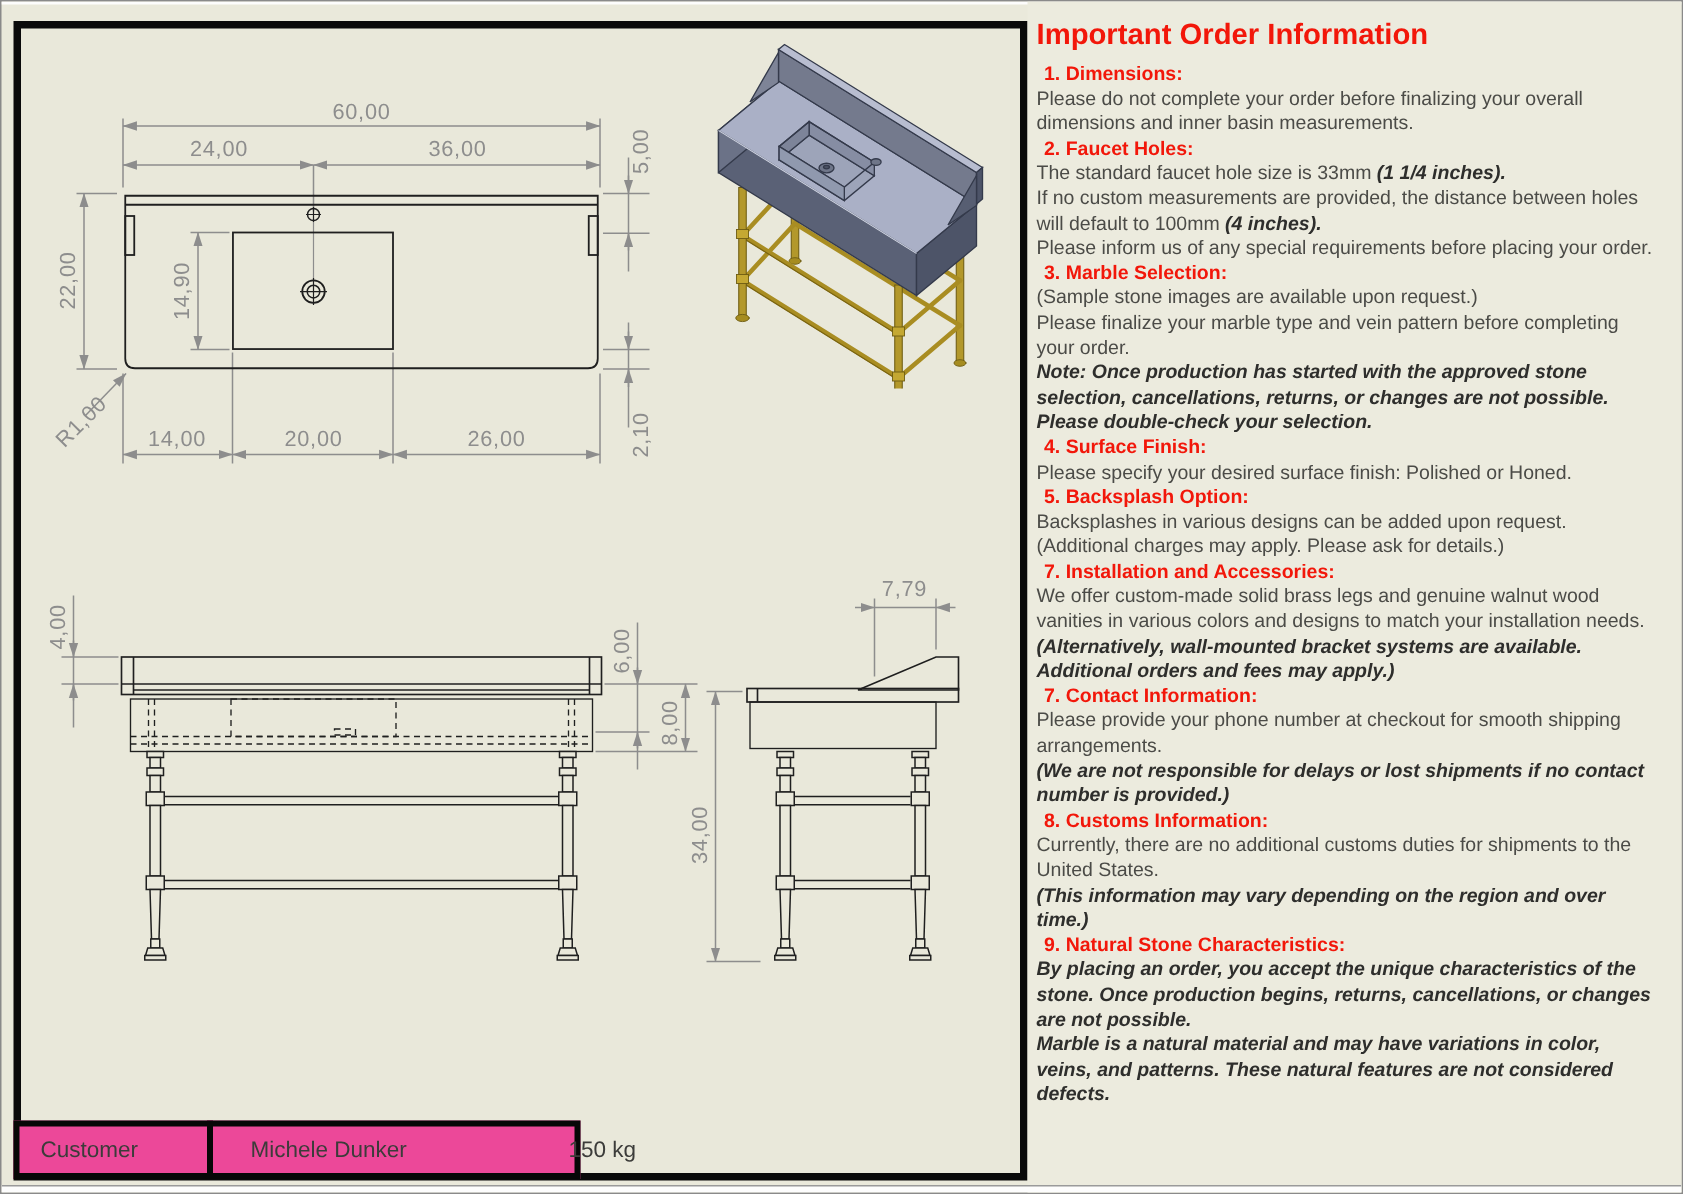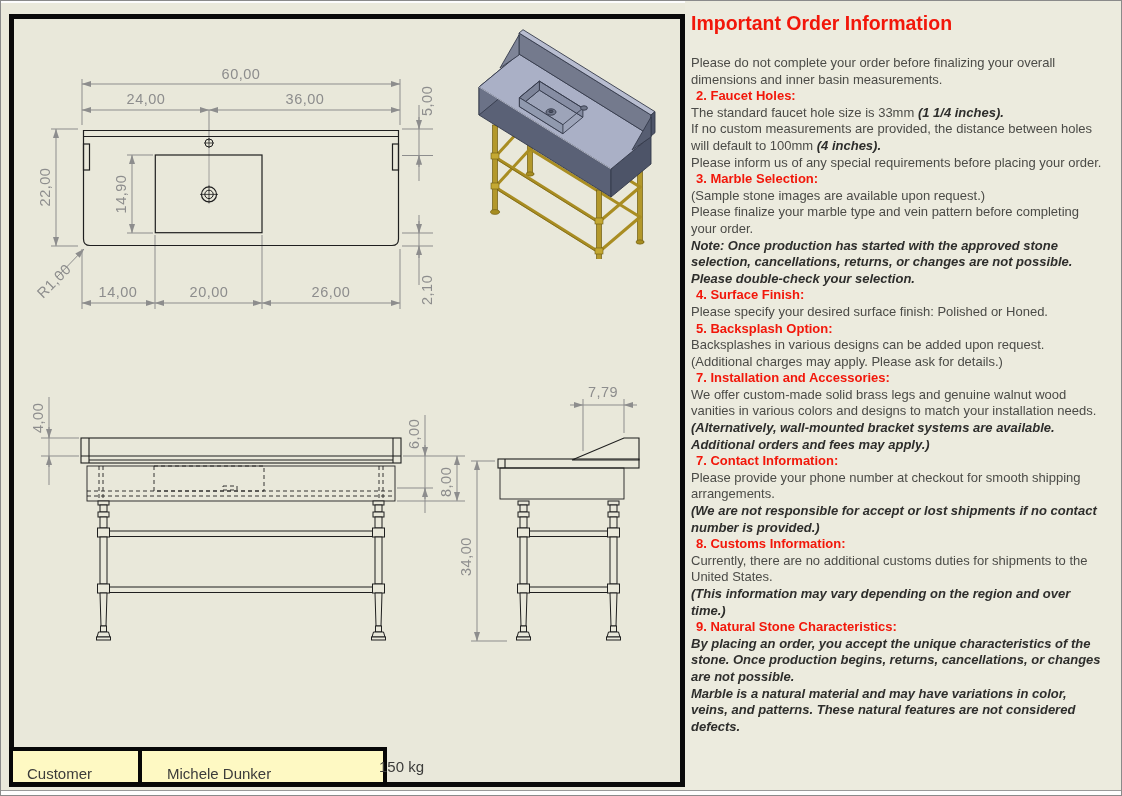--- a/index.html
+++ b/index.html
@@ -3,26 +3,26 @@
 <meta charset="utf-8">
 <style>
   html,body{margin:0;padding:0;background:#ffffff;font-family:"Liberation Sans",sans-serif;}
   .page{position:relative;width:1122px;height:796px;background:#eae9db;border:1px solid #8a8a8a;box-sizing:border-box;overflow:hidden;}
   .edge-top{position:absolute;left:0;top:0;width:100%;height:2px;background:#fdfdfd;}
   .edge-bottom{position:absolute;left:0;bottom:0;width:100%;height:4px;background:#fdfdfd;border-top:1px solid #9a9a9a;}
   .sheet{position:absolute;left:8px;top:13px;width:666px;height:763px;border:5px solid #0a0a0a;background:#e9e8da;box-sizing:content-box;}
   .view-svg{position:absolute;}
   .dimtxt{font-family:"Liberation Sans",sans-serif;font-size:14.5px;fill:#8d8d8d;letter-spacing:0.5px;}
   .custbox{position:absolute;left:8px;top:746px;display:flex;z-index:5;}
-  .custcell{border:4px solid #070707;background:#fef9c3;height:31px;display:flex;align-items:flex-end;box-sizing:content-box;font-size:15px;color:#3c3c3a;}
+  .custcell{border:4px solid #070707;background:#ec4899;height:31px;display:flex;align-items:center;box-sizing:content-box;font-size:15px;color:#3c3c3a;}
   .custcell.c1{width:111px;padding-left:14px;}
   .custcell.c2{width:216px;padding-left:25px;margin-left:-4px;}
   .weight{position:absolute;left:378px;top:757px;font-size:15px;color:#3c3c3a;z-index:5;}
   .panel{position:absolute;left:684px;top:0;width:438px;height:796px;background:#ecebde;box-sizing:border-box;padding:10px 10px 0 6px;overflow:hidden;}
-  .panel-title{color:#f2170a;font-weight:700;font-size:19.5px;line-height:24px;margin-bottom:20px;}
+  .panel-title{color:#f2170a;font-weight:700;font-size:19.5px;line-height:24px;margin-bottom:6px;}
   .sec-heading{color:#f2170a;font-weight:700;font-size:13px;line-height:16.6px;padding-left:5px;}
   .para{font-size:13px;line-height:16.6px;color:#4b4b47;max-width:412px;}
   .rn{color:#4b4b47;}
   .rbi{color:#2e2e2c;font-weight:700;font-style:italic;text-align:right;}
 </style>
 </head>
 <body>
 
 <div class="page">
   <div class="edge-top"></div>
@@ -250,40 +250,41 @@
     </div>
     <div class="custcell c2">
       <span>Michele Dunker</span>
     </div>
   </div>
   <div class="weight">150 kg</div>
 
   <div class="panel">
     <div class="panel-title">Important Order Information</div>
     <div>
+        <div class="sec-heading">1. Dimensions:</div>
         <div class="para"><span class="rn">Please do not complete your order before finalizing your overall dimensions and inner basin measurements.</span></div>
         <div class="sec-heading">2. Faucet Holes:</div>
         <div class="para"><span class="rn">The standard faucet hole size is 33mm </span><span class="rbi">(1 1/4 inches).</span></div>
         <div class="para"><span class="rn">If no custom measurements are provided, the distance between holes will default to 100mm </span><span class="rbi">(4 inches).</span></div>
         <div class="para"><span class="rn">Please inform us of any special requirements before placing your order.</span></div>
         <div class="sec-heading">3. Marble Selection:</div>
         <div class="para"><span class="rn">(Sample stone images are available upon request.)</span></div>
         <div class="para"><span class="rn">Please finalize your marble type and vein pattern before completing your order.</span></div>
         <div class="para"><span class="rbi">Note: Once production has started with the approved stone selection, cancellations, returns, or changes are not possible. Please double-check your selection.</span></div>
         <div class="sec-heading">4. Surface Finish:</div>
         <div class="para"><span class="rn">Please specify your desired surface finish: Polished or Honed.</span></div>
         <div class="sec-heading">5. Backsplash Option:</div>
         <div class="para"><span class="rn">Backsplashes in various designs can be added upon request.</span></div>
         <div class="para"><span class="rn">(Additional charges may apply. Please ask for details.)</span></div>
         <div class="sec-heading">7. Installation and Accessories:</div>
         <div class="para"><span class="rn">We offer custom-made solid brass legs and genuine walnut wood vanities in various colors and designs to match your installation needs.</span></div>
         <div class="para"><span class="rbi">(Alternatively, wall-mounted bracket systems are available. Additional orders and fees may apply.)</span></div>
         <div class="sec-heading">7. Contact Information:</div>
         <div class="para"><span class="rn">Please provide your phone number at checkout for smooth shipping arrangements.</span></div>
-        <div class="para"><span class="rbi">(We are not responsible for accept or lost shipments if no contact number is provided.)</span></div>
+        <div class="para"><span class="rbi">(We are not responsible for delays or lost shipments if no contact number is provided.)</span></div>
         <div class="sec-heading">8. Customs Information:</div>
         <div class="para"><span class="rn">Currently, there are no additional customs duties for shipments to the United States.</span></div>
         <div class="para"><span class="rbi">(This information may vary depending on the region and over time.)</span></div>
         <div class="sec-heading">9. Natural Stone Characteristics:</div>
         <div class="para"><span class="rbi">By placing an order, you accept the unique characteristics of the stone. Once production begins, returns, cancellations, or changes are not possible.</span></div>
         <div class="para"><span class="rbi">Marble is a natural material and may have variations in color, veins, and patterns. These natural features are not considered defects.</span></div>
       </div>
   </div>
 
   <div class="edge-bottom"></div>

